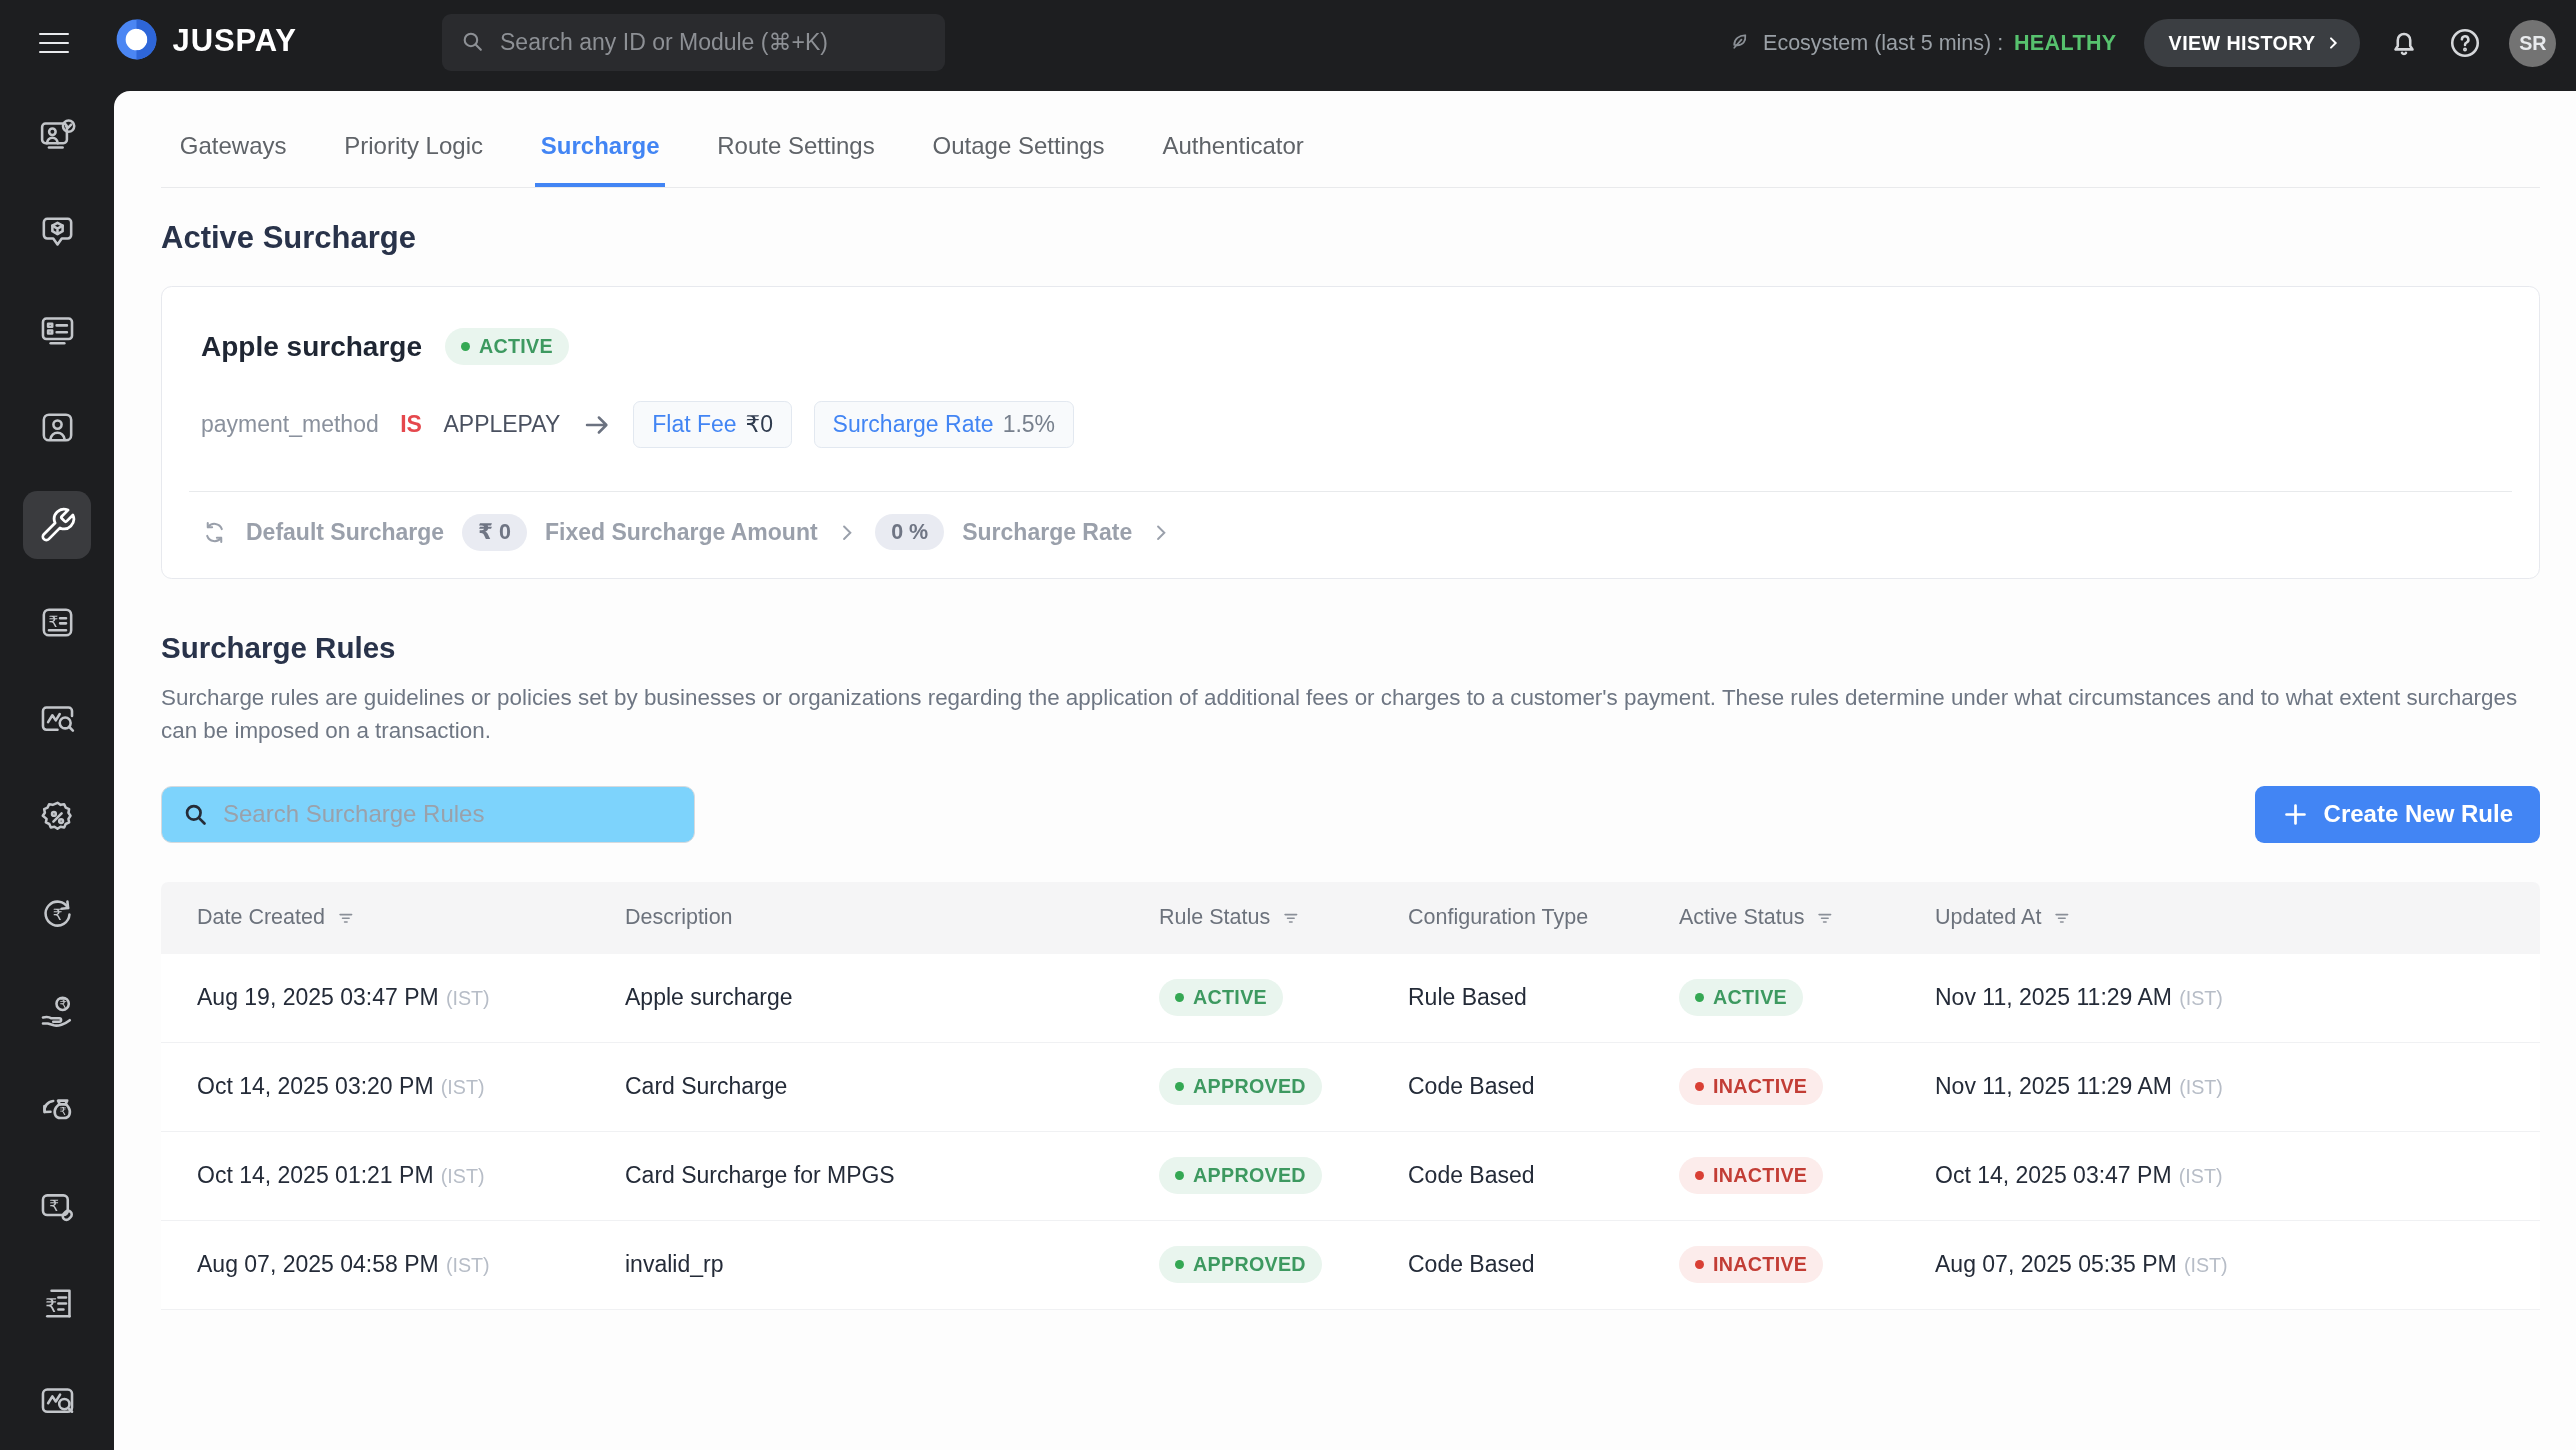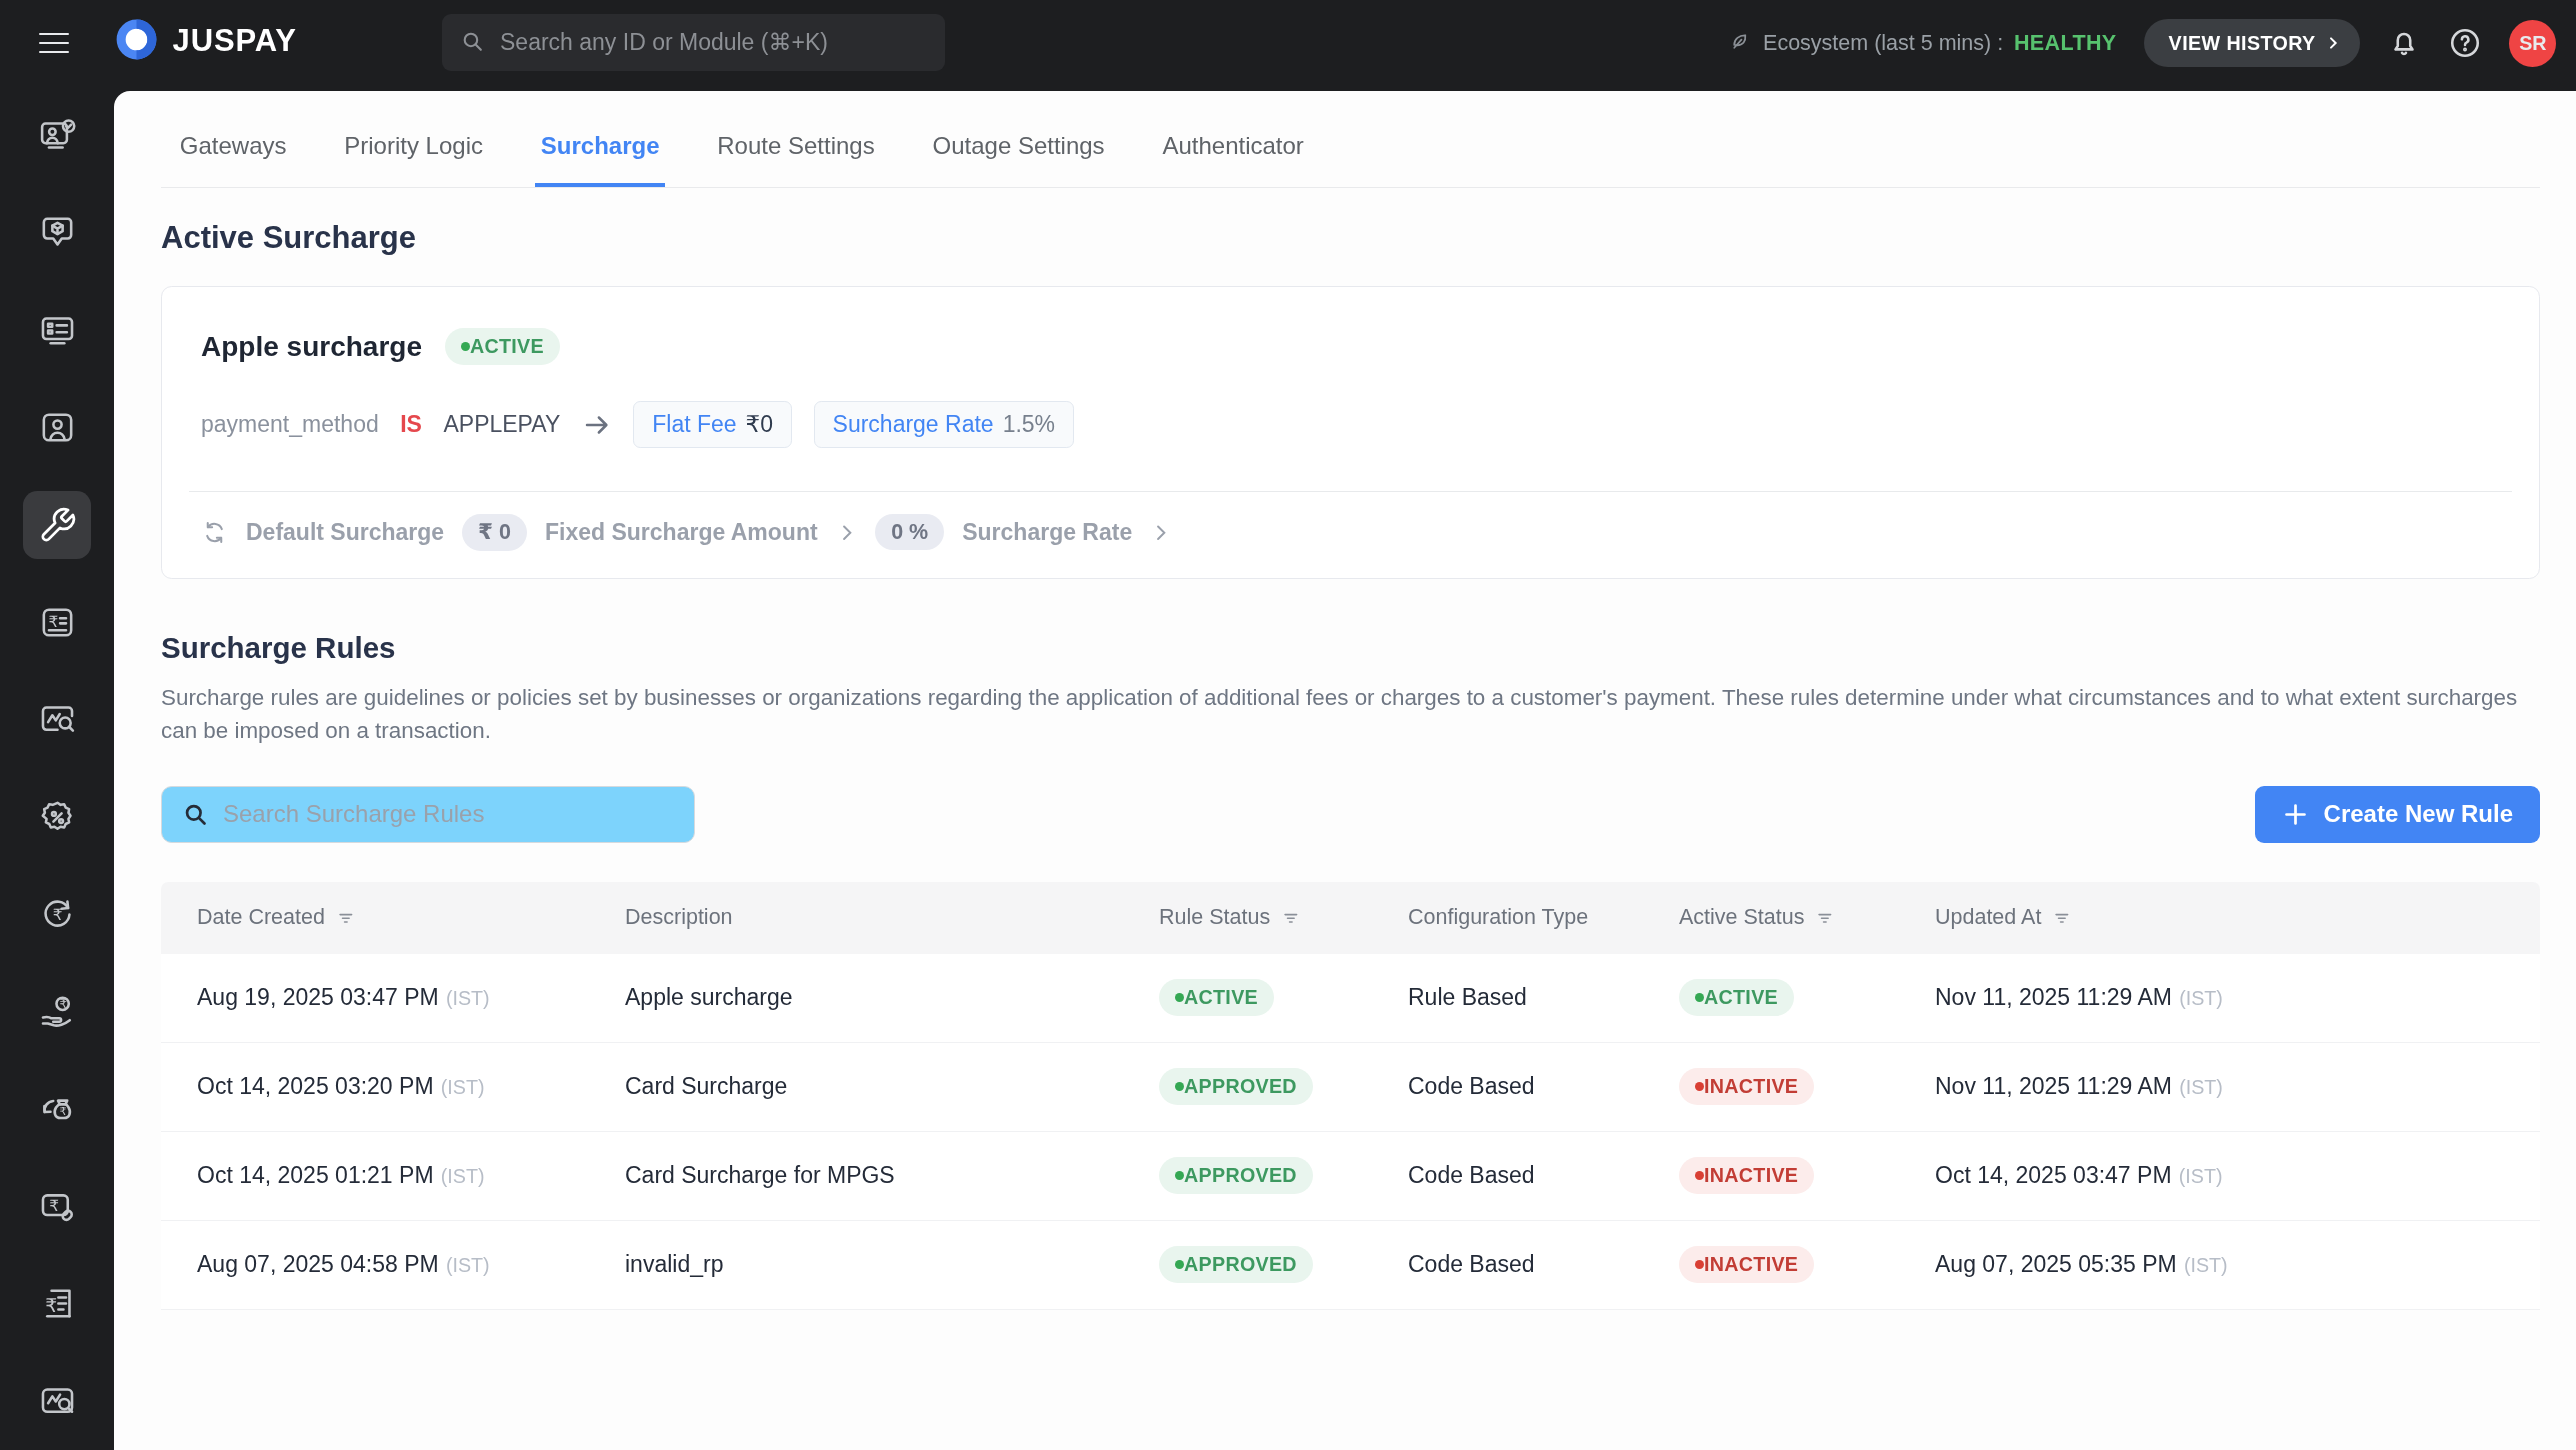--- a/index.html
+++ b/index.html
@@ -19,21 +19,21 @@
     font-size:23px; font-family:inherit; }
   .gsearch input::placeholder { color:#8d9095; }
   .top-right { position:absolute; right:19.7px; top:0; height:86px; display:flex; align-items:center; gap:27px; }
   .eco { display:flex; align-items:center; gap:10.7px; }
   .eco-label { color:#9aa0a6; font-size:21.5px; }
   .eco-status { color:#57c26e; font-size:21.5px; font-weight:700; letter-spacing:0.4px; }
   .view-history { height:48px; border-radius:24px; background:#3b3e42; border:none; color:#ffffff;
     font-size:19.7px; font-weight:700; letter-spacing:0.4px; padding:0 19.7px 0 25px; display:flex;
     align-items:center; gap:9px; cursor:pointer; font-family:inherit; }
   .iconbtn { background:none; border:none; cursor:pointer; display:flex; align-items:center; }
-  .avatar { width:47px; height:47px; border-radius:50%; background:#ef4444; color:#e8eaed;
+  .avatar { width:47px; height:47px; border-radius:50%; background:#737373; color:#e8eaed;
     font-size:19.7px; font-weight:700; display:flex; align-items:center; justify-content:center; cursor:pointer; }
 
   
   .sidebar { position:absolute; left:0; top:86px; width:114px; bottom:0; background:#1d1e20;
     display:flex; flex-direction:column; align-items:center; padding-top:0.9px; }
   .side-item { width:114px; height:98px; display:flex; align-items:center; justify-content:center; cursor:pointer; }
   .side-item .pad { width:68px; height:68px; display:flex; align-items:center; justify-content:center; border-radius:14.3px; }
   .side-item.active .pad { background:#3a3b3e; }
   .side-item svg { stroke:#c3c6ca; }
   .side-item.active svg { stroke:#ffffff; }
@@ -46,21 +46,21 @@
 
   .tabs { display:flex; gap:47px; padding-left:13.4px; border-bottom:0.9px solid #e9eaec;text-align:center; }
   .tab { font-size:24px; color:#5f6368; font-weight:500; padding:41px 5.4px 27px; cursor:pointer; }
   .tab.active { color:#4285f4; font-weight:600; padding-bottom:22.4px; border-bottom:4.5px solid #4285f4; }
 
   h1.page-h { margin-top:32px; font-size:31px; font-weight:700; color:#29334a; }
 
   .card { margin-top:30px; background:#ffffff; border:0.9px solid #e7e9ee; border-radius:10.7px; }
   .card-head { display:flex; align-items:center; gap:23px; padding:41px 39px 0; }
   .card-title { font-size:28px; font-weight:700; color:#1f2633; }
-  .badge { display:inline-flex; align-items:center; gap:0; border-radius:894px; padding:7.2px 16px;
+  .badge { display:inline-flex; align-items:center; gap:9px; border-radius:894px; padding:7.2px 16px;
     font-size:19.7px; font-weight:600; letter-spacing:0.3px; }
   .badge .dot { width:9px; height:9px; border-radius:50%; }
   .b-green { background:#e9f5ee; color:#3d9960; }
   .b-green .dot { background:#34a853; }
   .b-red { background:#fceceb; color:#c23d35; }
   .b-red .dot { background:#d93f34; }
 
   .condition { display:flex; align-items:center; gap:21.5px; padding:36px 39px 0; }
   .cond-field { color:#8a919d; font-size:23px; }
   .cond-op { color:#e5484d; font-size:23px; font-weight:600; }

